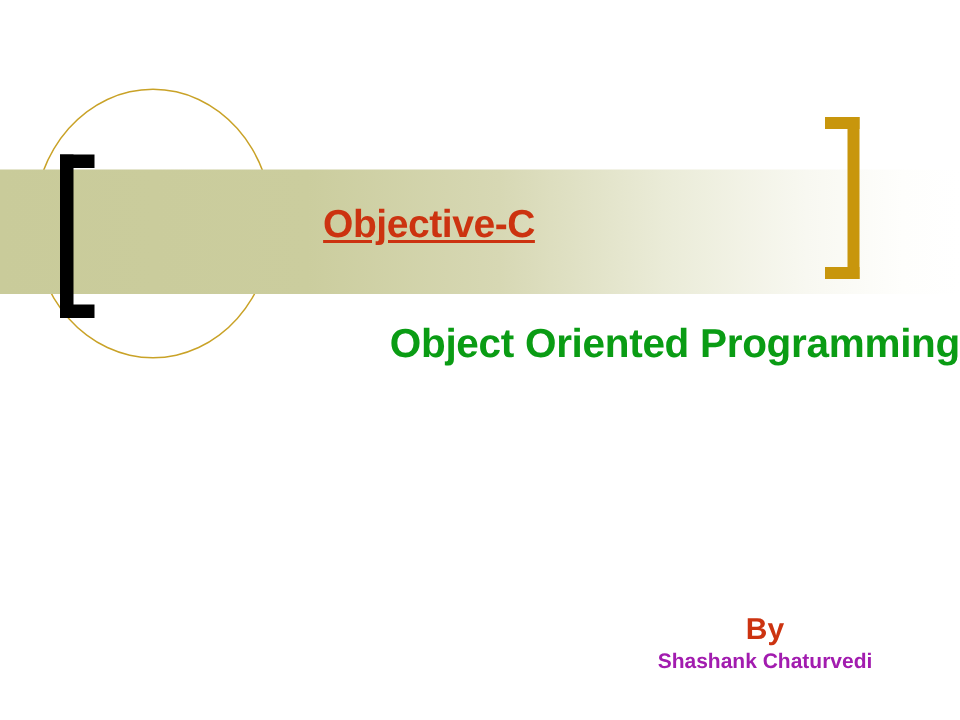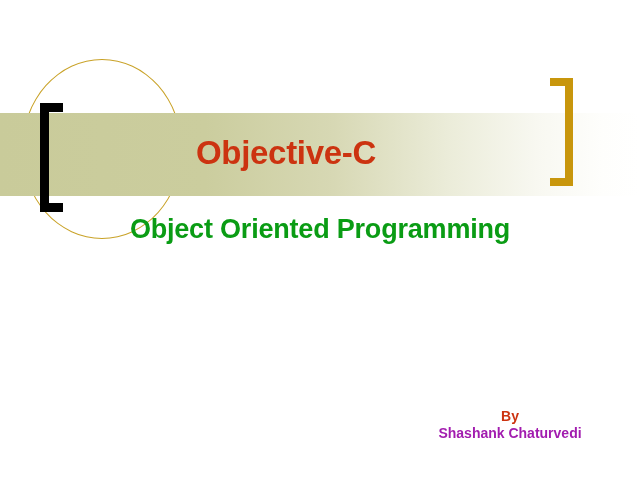--- a/index.html
+++ b/index.html
@@ -75,52 +75,53 @@
     box-sizing: border-box;
   }
 
   
   .slide-title {
     position: absolute;
     left: 0;
     top: 134px;
     width: 572px;
     text-align: center;
-    font-size: 33px;
+    font-size: 26px;
     font-weight: bold;
     color: #cc3310;
     letter-spacing: -0.3px;
     white-space: nowrap;
+    text-decoration: underline;
   }
 
   
   .slide-subtitle {
     position: absolute;
     left: 0;
     top: 214px;
     width: 640px;
-    text-align: center;
+    text-align: right;
     font-size: 27px;
     font-weight: bold;
     color: #0a9c14;
     letter-spacing: -0.2px;
     white-space: nowrap;
   }
 
   
   .author-block {
     position: absolute;
     left: 400px;
     top: 408px;
     width: 220px;
     text-align: center;
     line-height: 1.22;
   }
   .author-by {
-    font-size: 14px;
+    font-size: 20px;
     font-weight: bold;
     color: #cc3310;
   }
   .author-name {
     font-size: 14px;
     font-weight: bold;
     color: #a21caf;
   }
   .author-org {
     font-size: 15px;

